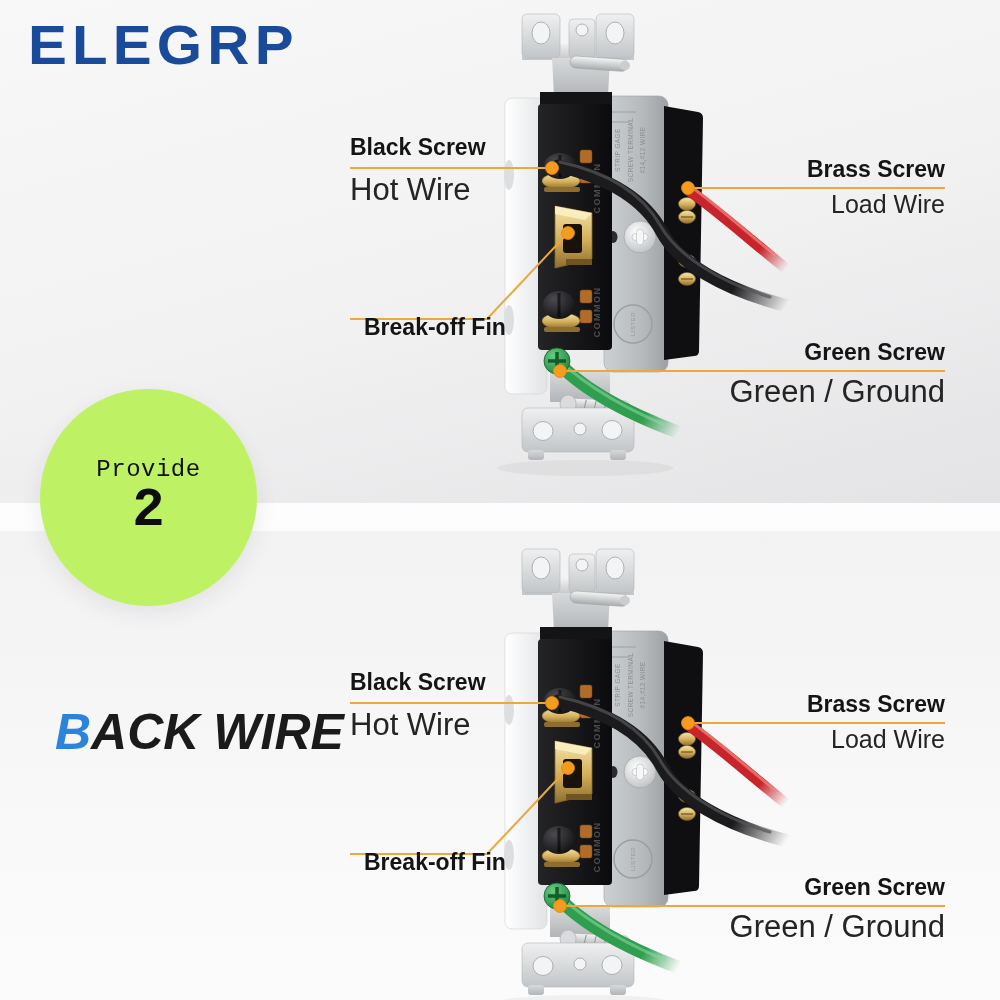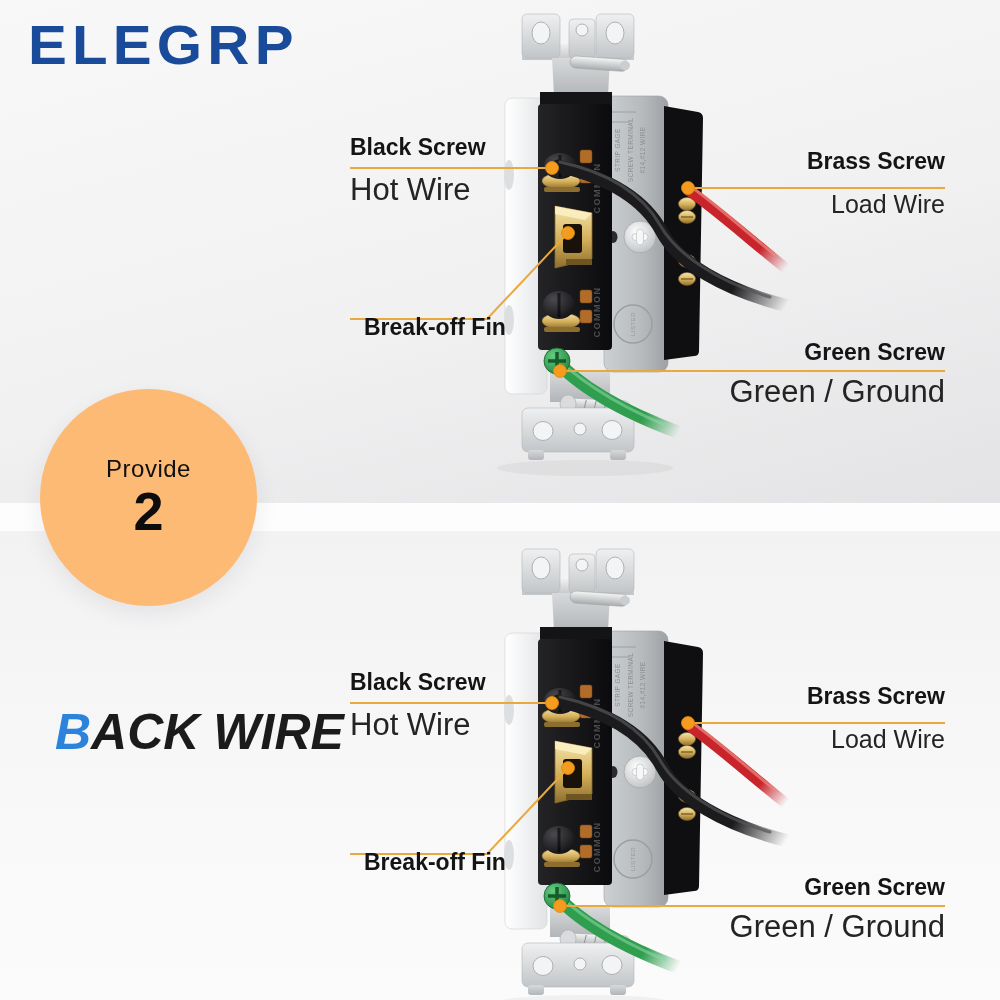--- a/index.html
+++ b/index.html
@@ -27,28 +27,28 @@
   .diagram-title{position:absolute;left:55px;top:168px;
     font-size:50px;font-weight:800;font-style:italic;letter-spacing:0px;color:#1b1b1b;white-space:nowrap;}
   .diagram-title .accent{color:var(--accent_blue);}
   .lbl{position:absolute;white-space:nowrap;z-index:3;}
   .lbl-title{font-size:23px;font-weight:700;color:#141414;}
   .lbl-sub{font-size:31px;font-weight:400;color:#242424;}
   .lbl-sub.lg{font-size:25px;}
   .lbl.right{text-align:right;}
   .pos-black{left:350px;top:134px;}
   .pos-hot{left:350px;top:172px;}
-  .pos-brass{right:55px;top:148px;}
+  .pos-brass{right:55px;top:156px;}
   .pos-load{right:55px;top:190px;}
   .pos-fin{left:364px;top:290px;margin-top:24px;}
   .pos-green{right:55px;top:339px;}
   .pos-ground{right:55px;top:374px;}
   .badge{position:absolute;left:40px;top:389px;width:217px;height:217px;border-radius:50%;
-    background:#fdba74;box-shadow:0 8px 22px rgba(40,40,50,0.08);z-index:5;
-    display:flex;flex-direction:column;align-items:center;justify-content:center;}
+    background:#bef264;box-shadow:0 8px 22px rgba(40,40,50,0.08);z-index:5;
+    display:flex;flex-direction:column;align-items:center;justify-content:center;font-family:Liberation Mono, monospace;}
   .badge-top,.badge-bottom{font-size:24px;font-weight:500;color:#101010;letter-spacing:0.5px;}
   .badge-num{font-size:54px;font-weight:800;color:#0d0d0d;line-height:1.05;}
   svg.device{position:absolute;left:0;overflow:visible;z-index:1;}
   svg{overflow:visible;}
   .leader{stroke:var(--leader_orange);stroke-width:2;fill:none;}
   .dot{fill:var(--dot_orange);stroke:#dd8a12;stroke-width:0.8;}
   .fineprint{font-size:6.5px;fill:#8b8f92;letter-spacing:0.4px;font-family:"Liberation Sans",sans-serif;}
   .commontxt{font-size:9px;fill:#4a4c4f;letter-spacing:1.5px;font-weight:700;font-family:"Liberation Sans",sans-serif;}
   .ultxt{font-size:6px;fill:#94989b;letter-spacing:0.5px;font-family:"Liberation Sans",sans-serif;}
 </style>

